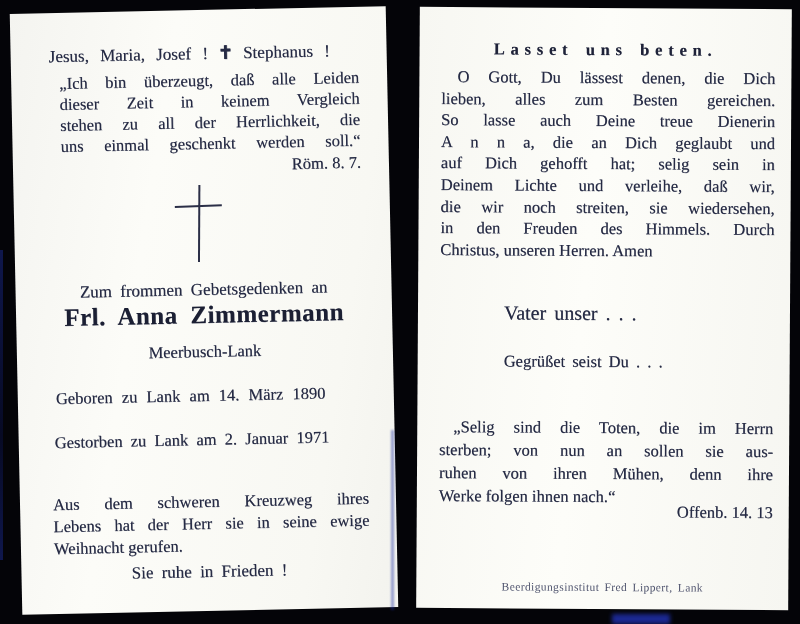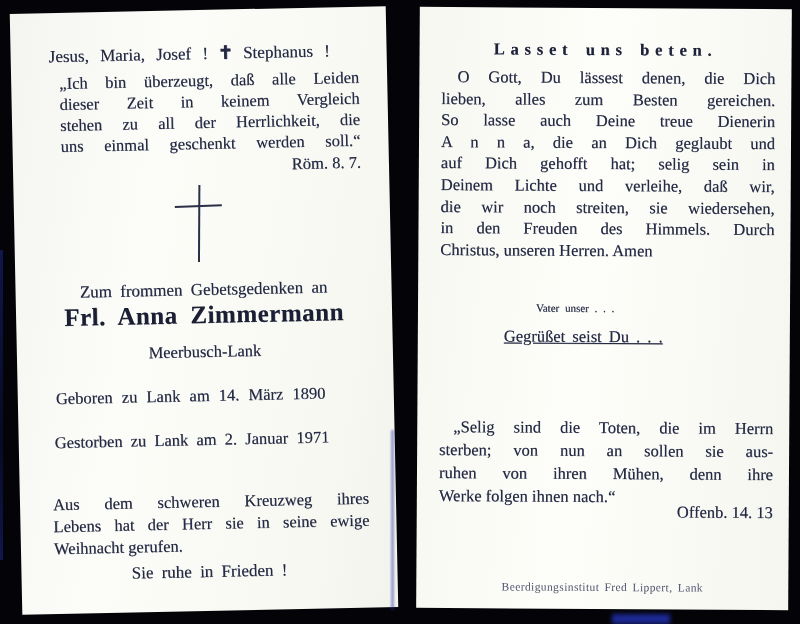--- a/index.html
+++ b/index.html
@@ -44,22 +44,22 @@
   .place { top: 332px; font-size: 16.5px; }
   .born { top: 376px; left: 38px; font-size: 16.5px; word-spacing: 5px; }
   .died { top: 420px; left: 36px; font-size: 16.5px; word-spacing: 4px; }
   .closing-block { top: 481px; left: 33px; width: 316px; line-height: 22px; }
   .rip { top: 552px; font-size: 17px; word-spacing: 4px; }
 
   .prayer-heading { top: 32px; font-size: 16.5px; font-weight: bold; letter-spacing: 0.35em; word-spacing: 0.15em; color: #1e2238; }
   .prayer-block { top: 59px; left: 22px; width: 334px; line-height: 21.6px; }
   .indent16 { padding-left: 16px; }
   .indent14 { padding-left: 14px; }
-  .our-father { top: 294px; left: 86px; font-size: 11px; word-spacing: 3px; margin-left: 32px; }
-  .hail-mary { top: 319px; left: 86px; font-size: 16.5px; word-spacing: 3px; text-decoration: underline; }
+  .our-father { top: 294px; left: 86px; font-size: 20px; word-spacing: 3px; }
+  .hail-mary { top: 344px; left: 86px; font-size: 16.5px; word-spacing: 3px; }
   .scripture-block { top: 408px; left: 22px; width: 334px; line-height: 23px; }
   .scripture-ref { top: 494px; left: 22px; width: 334px; text-align: right; padding-right: 14px; font-size: 16.5px; }
   .undertaker { top: 573px; font-size: 11.5px; color: #3e4360; letter-spacing: 0.4px; word-spacing: 2px; opacity: 0.9; text-shadow: none; }
 
   .streak-left { left: 0; top: 250px; width: 3px; height: 310px; background: linear-gradient(#1a2a90, #0a1040 60%, #1a2a90); opacity: 0.5; }
   .streak-gap { left: 391px; top: 430px; width: 3px; height: 180px; background: #1c2da0; opacity: 0.45; filter: blur(1px); }
   .stamp-smudge { left: 612px; top: 614px; width: 58px; height: 10px; background: #2335c0; filter: blur(2px); opacity: 0.75; }
 </style>
 </head>
 <body>

